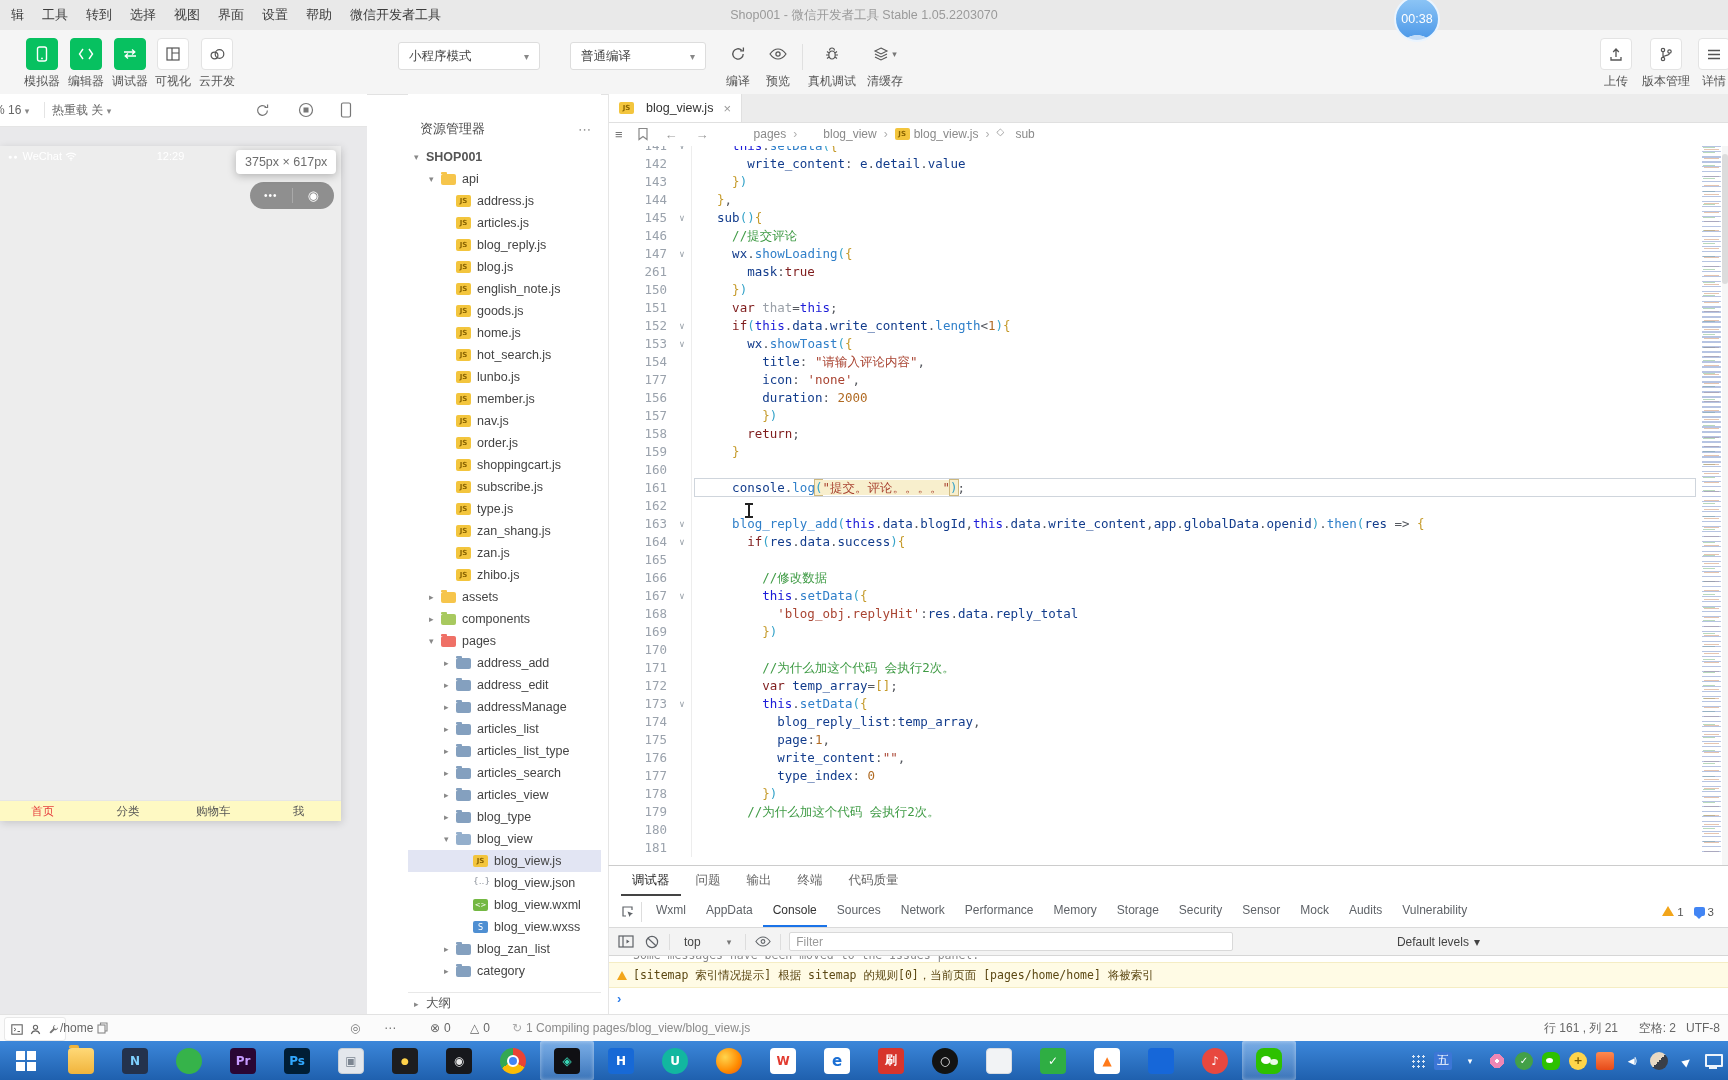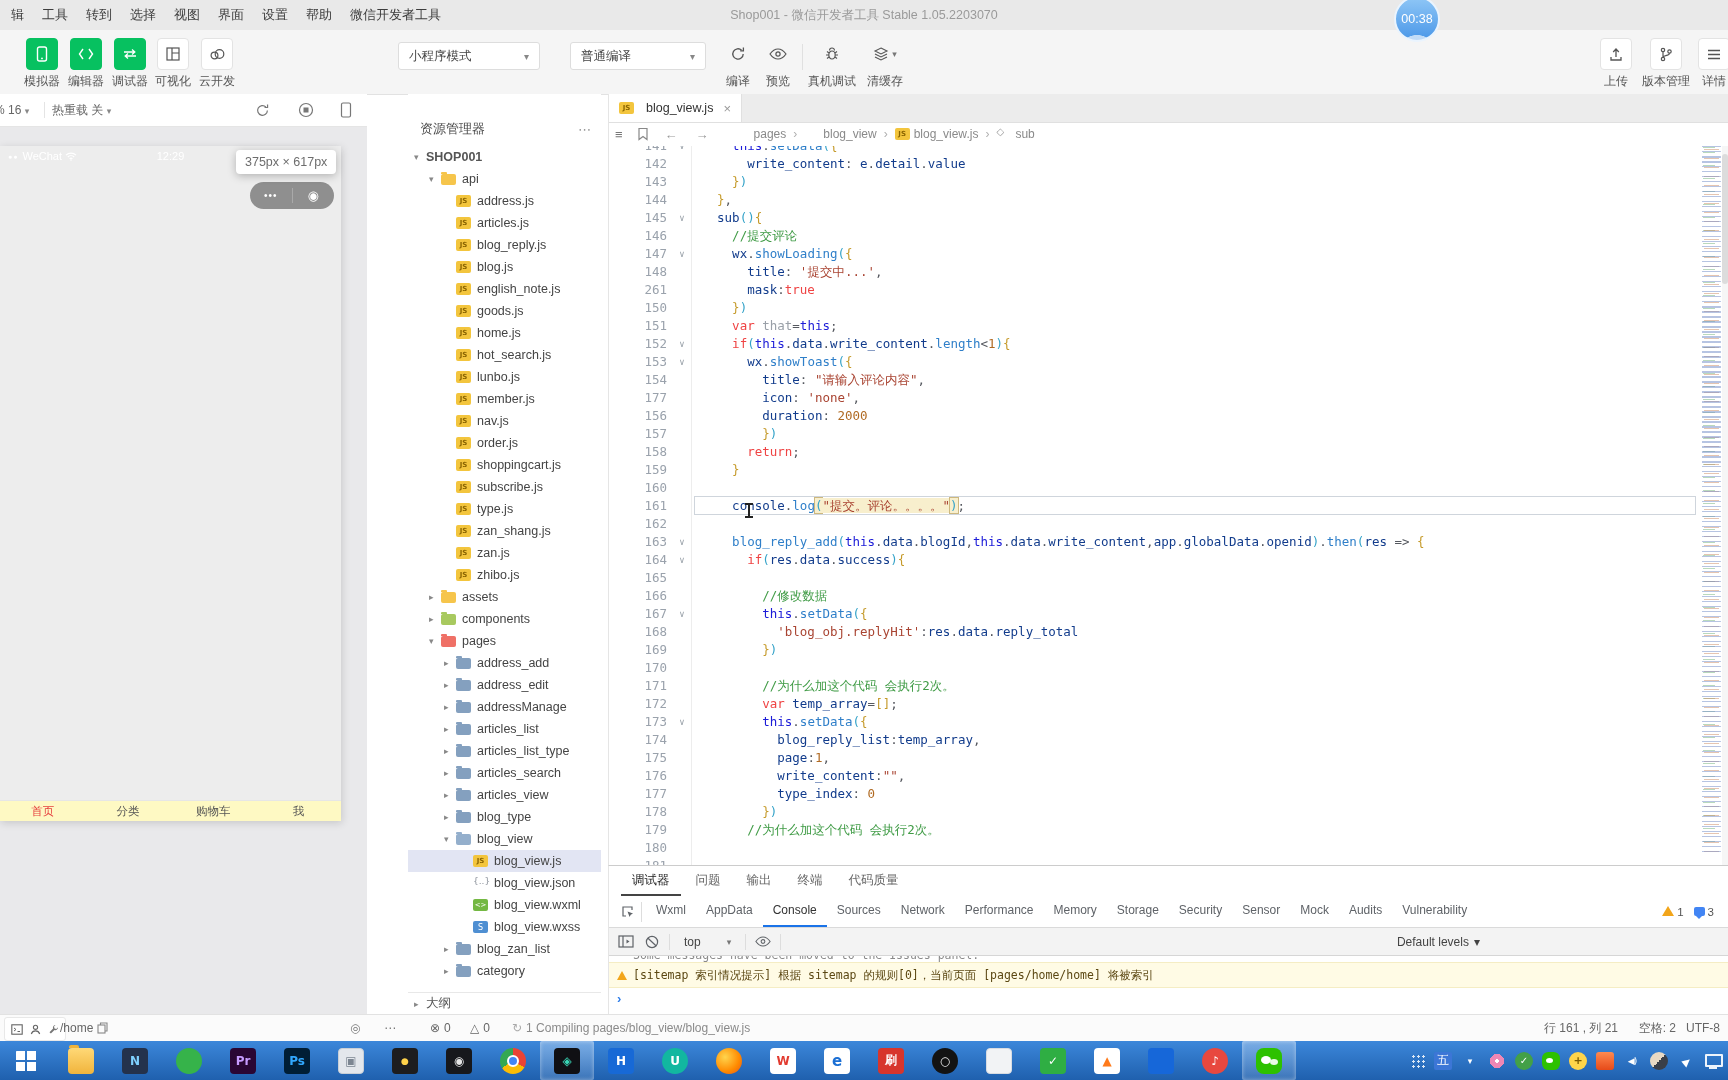--- a/index.html
+++ b/index.html
@@ -96,21 +96,21 @@
   .codelines{margin-top:-9px;}
   .code-line{display:flex;height:18px;white-space:pre;align-items:flex-end;}
   .lnum{flex:none;width:58px;text-align:right;color:#9aa2ac;padding-right:6px;}
   .fold-col{flex:none;width:18px;color:#98a0a8;font-size:9px;text-align:center;border-right:1px solid #ededed;}
   .fold{visibility:hidden;}
   .fold[data-on="true"]{visibility:visible;}
   .code{flex:1;padding-left:10px;position:relative;}
   .code-line[data-cls="cur"] .code::after{content:"";position:absolute;left:2px;right:4px;top:-1px;bottom:0;border:1px solid #cfd5dc;pointer-events:none;}
   .tok[data-tok="pl"]{color:#383a42;}
   .tok[data-tok="th"]{color:#1c1cd8;}
-  .tok[data-tok="kw"]{color:#ef4444;margin-top:35px;}
+  .tok[data-tok="kw"]{color:#7f1d1d;margin-top:35px;}
   .tok[data-tok="fn"]{color:#2f7fc9;}
   .tok[data-tok="pr"]{color:#123c8c;}
   .tok[data-tok="st"]{color:#a94432;}
   .tok[data-tok="nu"]{color:#b06a22;}
   .tok[data-tok="co"]{color:#3f9b45;}
   .tok[data-tok="br"]{color:#c59a2a;}
   .tok[data-tok="pa"]{color:#35a3c9;}
   .tok[data-tok="pu"]{color:#55585f;}
   .tok[data-tok="dim"]{color:#9aa0a8;}
   .tok[data-tok="pah"]{color:#35a3c9;background:#f8efcd;box-shadow:0 0 0 1px #cdb87f;}
@@ -728,25 +728,20 @@
             <span class="fold-col"><span class="fold">∨</span></span>
             <span class="code"><span class="tok" data-tok="pl">    </span><span class="tok" data-tok="co">//提交评论</span></span>
           </div>
 
           <div class="code-line">
             <span class="lnum">147</span>
             <span class="fold-col"><span class="fold" data-on="true">∨</span></span>
             <span class="code"><span class="tok" data-tok="pl">    </span><span class="tok" data-tok="pr">wx</span><span class="tok" data-tok="pu">.</span><span class="tok" data-tok="fn">showLoading</span><span class="tok" data-tok="pa">(</span><span class="tok" data-tok="br">{</span></span>
           </div>
 
-          <div class="code-line">
-            <span class="lnum">148</span>
-            <span class="fold-col"><span class="fold">∨</span></span>
-            <span class="code"><span class="tok" data-tok="pl">      </span><span class="tok" data-tok="pr">title</span><span class="tok" data-tok="pu">:</span><span class="tok" data-tok="pl"> </span><span class="tok" data-tok="st">'提交中...'</span><span class="tok" data-tok="pu">,</span></span>
-          </div>
 
           <div class="code-line">
             <span class="lnum">261</span>
             <span class="fold-col"><span class="fold">∨</span></span>
             <span class="code"><span class="tok" data-tok="pl">      </span><span class="tok" data-tok="pr">mask</span><span class="tok" data-tok="pu">:</span><span class="tok" data-tok="kw">true</span></span>
           </div>
 
           <div class="code-line">
             <span class="lnum">150</span>
             <span class="fold-col"><span class="fold">∨</span></span>
@@ -1004,20 +999,21 @@
           <span class="cv">▾</span>
         </span>
       <span class="ct-sep"></span>
       <span class="ct-ic">
           <svg width="16" height="11" viewBox="0 0 18 12">
             <path d="M1 6c2.4-3.4 5-5 8-5s5.6 1.6 8 5c-2.4 3.4-5 5-8 5S3.4 9.4 1 6z" fill="none" stroke="#5f6368" stroke-width="1.2"></path>
             <circle cx="9" cy="6" r="2.1" fill="none" stroke="#5f6368" stroke-width="1.2"></circle>
           </svg>
         </span>
       <span class="ct-sep"></span>
+      <input class="filter-input" placeholder="Filter" style="">
       <span class="ct-levels">
           <span>Default levels</span>
           <span class="cv">▾</span>
         </span>
     </div>
     <div class="con-msgs">
       <div class="msg-clip">Some messages have been moved to the Issues panel.</div>
       <div class="msg-warn">
         <span class="wt"></span>
         <span>[sitemap 索引情况提示] 根据 sitemap 的规则[0]，当前页面 [pages/home/home] 将被索引</span>

